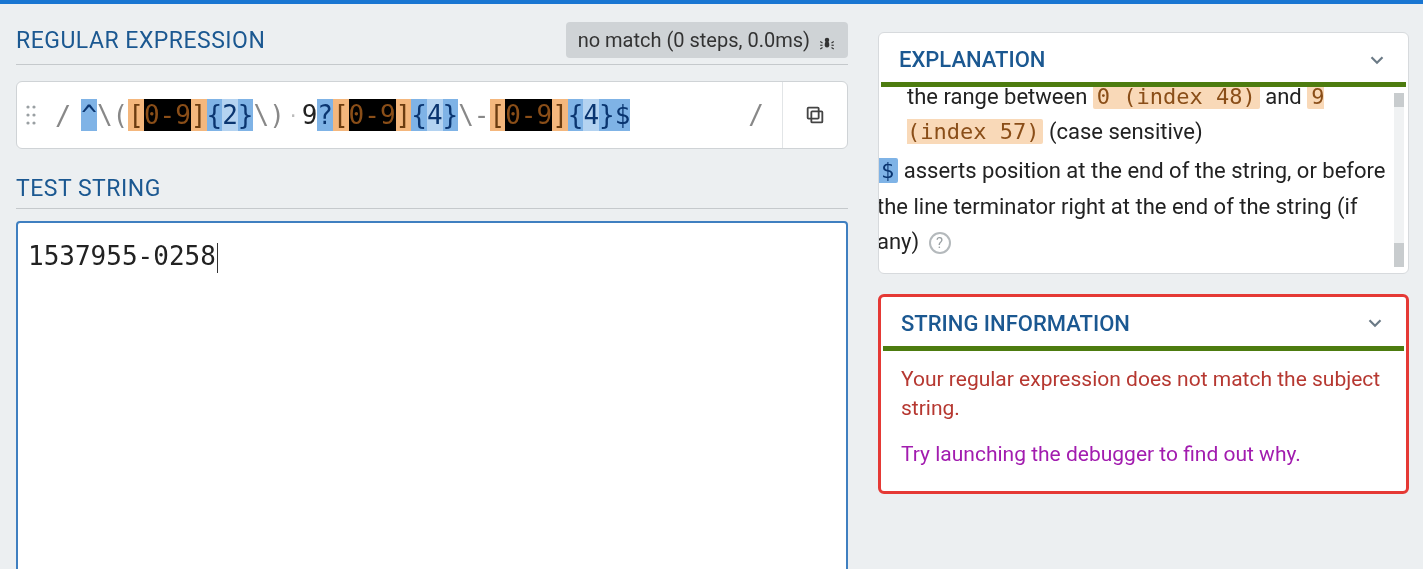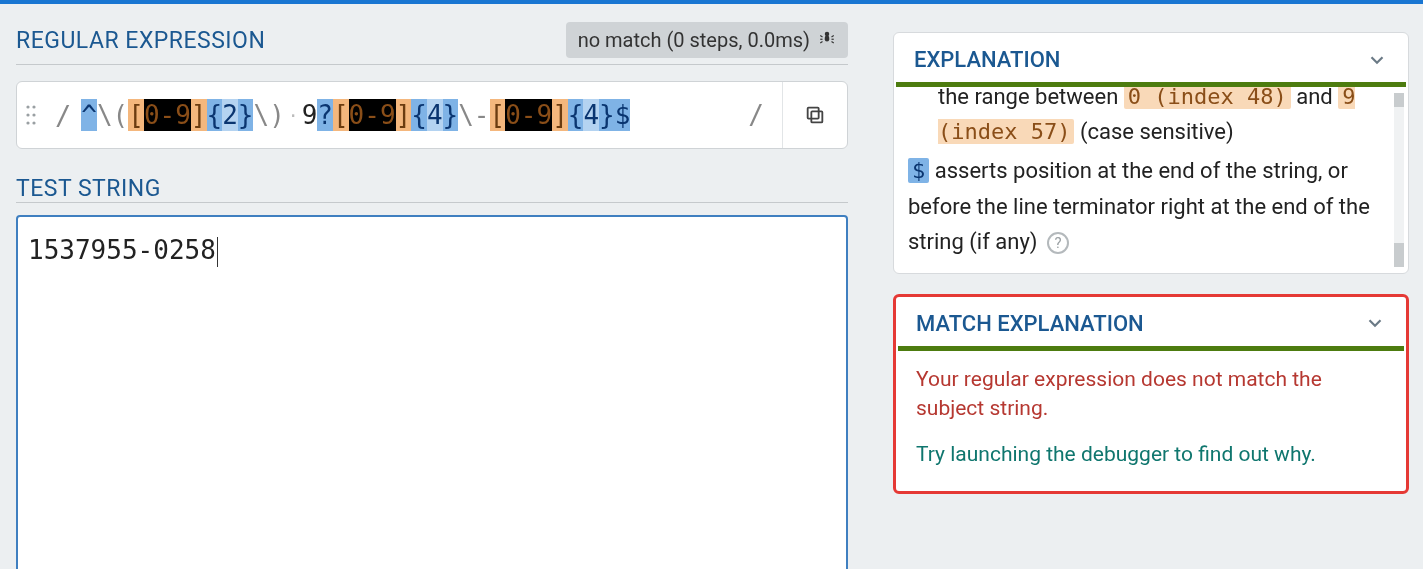--- a/index.html
+++ b/index.html
@@ -4,52 +4,53 @@
 <style>
 * { box-sizing: border-box; margin: 0; padding: 0; }
 body {
   font-family: -apple-system, BlinkMacSystemFont, "Segoe UI", Roboto, sans-serif;
   background: #eceff1;
   width: 1423px;
   height: 569px;
   overflow: hidden;
   border-top: 4px solid #1976d2;
 }
-.container { display: flex; height: 565px; gap: 15px; }
+.container { display: flex; height: 565px; }
 .left-panel {
   width: 860px;
   padding: 18px 12px 0 16px;
 }
 .right-panel {
   flex: 1;
   padding: 28px 14px 0 18px;
 }
 .section-title {
   color: #1b5891;
   font-size: 23px;
   font-weight: 400;
   letter-spacing: 0.5px;
+  padding-bottom: 6px;
   border-bottom: 1px solid #c5c9cc;
 }
 .regex-header {
   display: flex;
   justify-content: space-between;
   align-items: center;
   padding-bottom: 6px;
   border-bottom: 1px solid #c5c9cc;
 }
 .regex-header .section-title { border: none; padding: 0; }
 .status-pill {
   background: #cfd3d6;
   border-radius: 4px;
   padding: 6px 12px;
   font-size: 20px;
   color: #333;
   display: flex;
-  align-items: flex-start;
+  align-items: flex-end;
   gap: 8px;
 }
 .bug-icon {
   width: 18px; height: 18px;
   display: inline-block;
 }
 .regex-input-row {
   display: flex;
   margin-top: 16px;
   background: #fff;
@@ -147,21 +148,21 @@
 }
 .panel-header h2 {
   color: #1b5891;
   font-size: 22px;
   font-weight: 500;
 }
 .chevron {
   color: #6b7a86;
 }
 .expl-body {
-  padding: 0 12px 14px 44px;
+  padding: 0 12px 14px 28px;
   font-size: 22px;
   color: #222;
   line-height: 1.6;
   position: relative;
   max-height: 186px;
   overflow: hidden;
 }
 .expl-body .scroll-track {
   position: absolute;
   right: 4px;
@@ -206,21 +207,21 @@
   vertical-align: middle;
   margin-left: 4px;
 }
 .match-box { border: 3px solid #e53935; }
 .match-body {
   padding: 14px 20px 22px 20px;
   font-size: 21px;
   line-height: 1.4;
 }
 .match-msg { color: #b63831; margin-bottom: 4px; }
-.match-hint { color: #0f766e; margin-top: 16px; }
+.match-hint { color: #a21caf; margin-top: 16px; }
 svg { display: block; }
 </style>
 </head>
 <body>
 
 <div class="container">
   <div class="left-panel">
     <div class="regex-header">
       <div class="section-title">REGULAR EXPRESSION</div>
       <div class="status-pill">
@@ -314,21 +315,21 @@
           <span class="help-circle">?</span>
         </div>
         <div class="scroll-track"></div>
         <div class="scroll-thumb-top"></div>
         <div class="scroll-thumb-bot"></div>
       </div>
     </div>
 
     <div class="panel-box match-box">
       <div class="panel-header">
-        <h2>MATCH EXPLANATION</h2>
+        <h2>STRING INFORMATION</h2>
         <span class="chevron">
           <svg width="22" height="22" viewBox="0 0 24 24" fill="none" stroke="#6b7a86" stroke-width="2.4">
               <polyline points="6 9 12 15 18 9"></polyline>
             </svg>
         </span>
       </div>
       <div class="match-body">
         <div class="match-msg">Your regular expression does not match the subject string.</div>
         <div class="match-hint">Try launching the debugger to find out why.</div>
       </div>

